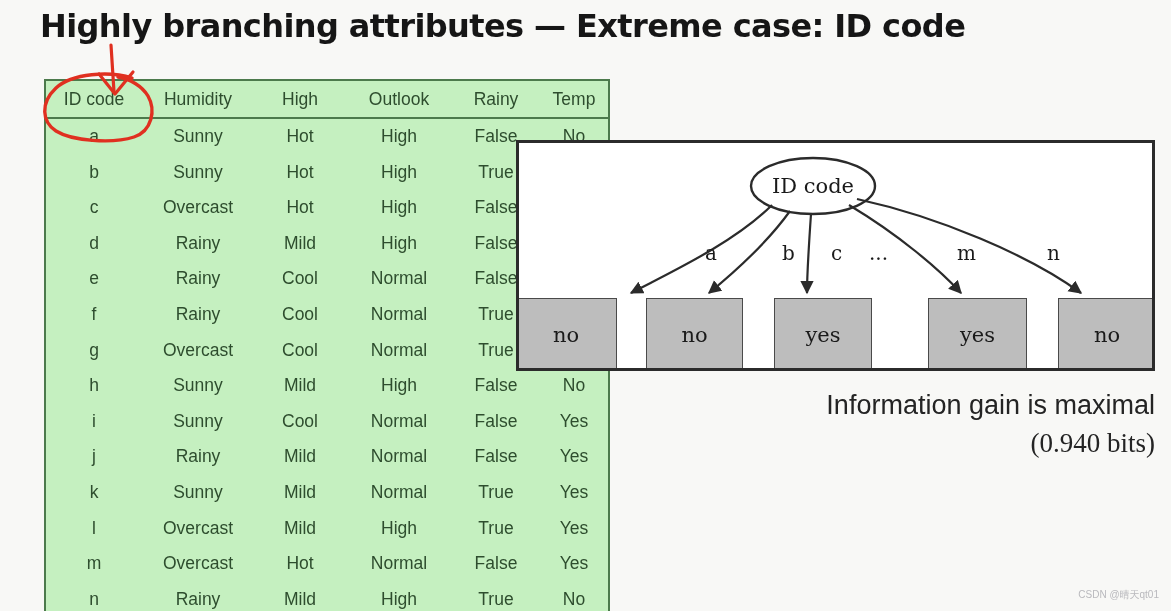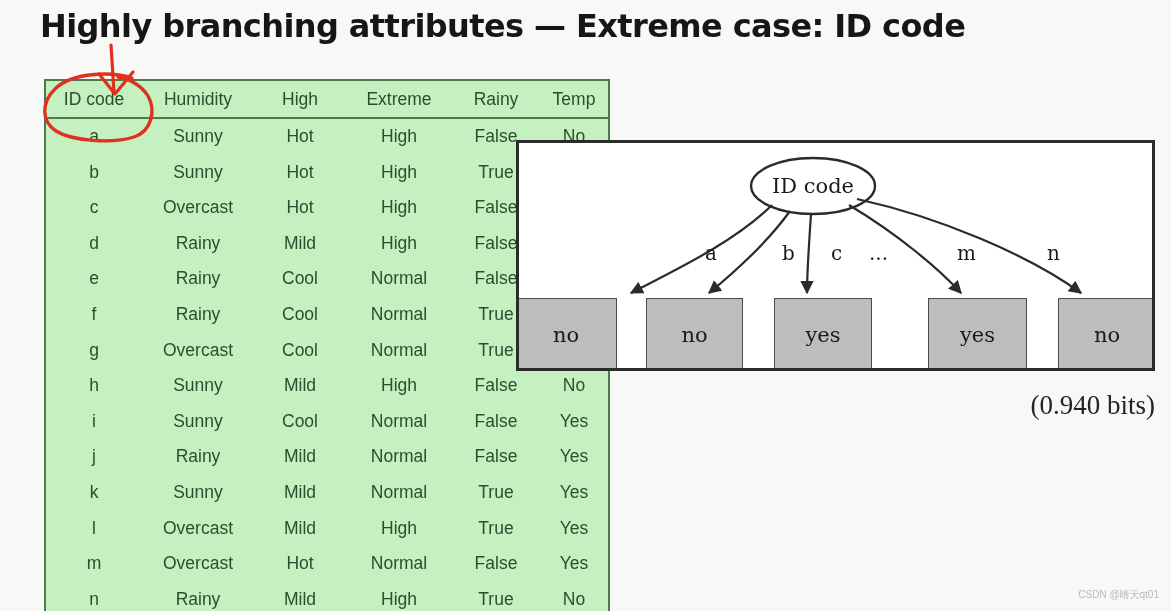--- a/index.html
+++ b/index.html
@@ -166,21 +166,21 @@
           <col class="c-tmp">
         <col class="c-hum">
           <col class="c-wnd">
           <col class="c-ply">
       </colgroup>
       <thead>
         <tr>
           <th>ID code</th>
           <th>Humidity</th>
           <th>High</th>
-          <th>Extreme</th>
+          <th>Outlook</th>
           <th>Rainy</th>
           <th>Temp</th>
         </tr>
       </thead>
       <tbody id="table-body">
           <tr>
             <td>a</td>
             <td>Sunny</td>
             <td>Hot</td>
             <td>High</td>
@@ -340,18 +340,19 @@
     <div class="branch-label" style="left: 528px;">n</div>
 
     <div class="leaf-box" style="left: -4px;  width: 102px;">no</div>
     <div class="leaf-box" style="left: 127px; width: 97px;">no</div>
     <div class="leaf-box" style="left: 255px; width: 98px;">yes</div>
     <div class="leaf-box" style="left: 409px; width: 99px;">yes</div>
     <div class="leaf-box" style="left: 539px; width: 98px;">no</div>
   </div>
 
   <div id="gain-caption">
+    <span class="l1">Information gain is maximal</span>
     <span class="l2">(0.940 bits)</span>
   </div>
 
   <div id="watermark">CSDN @晴天qt01</div>
 
 </div>
 
 </body></html>

